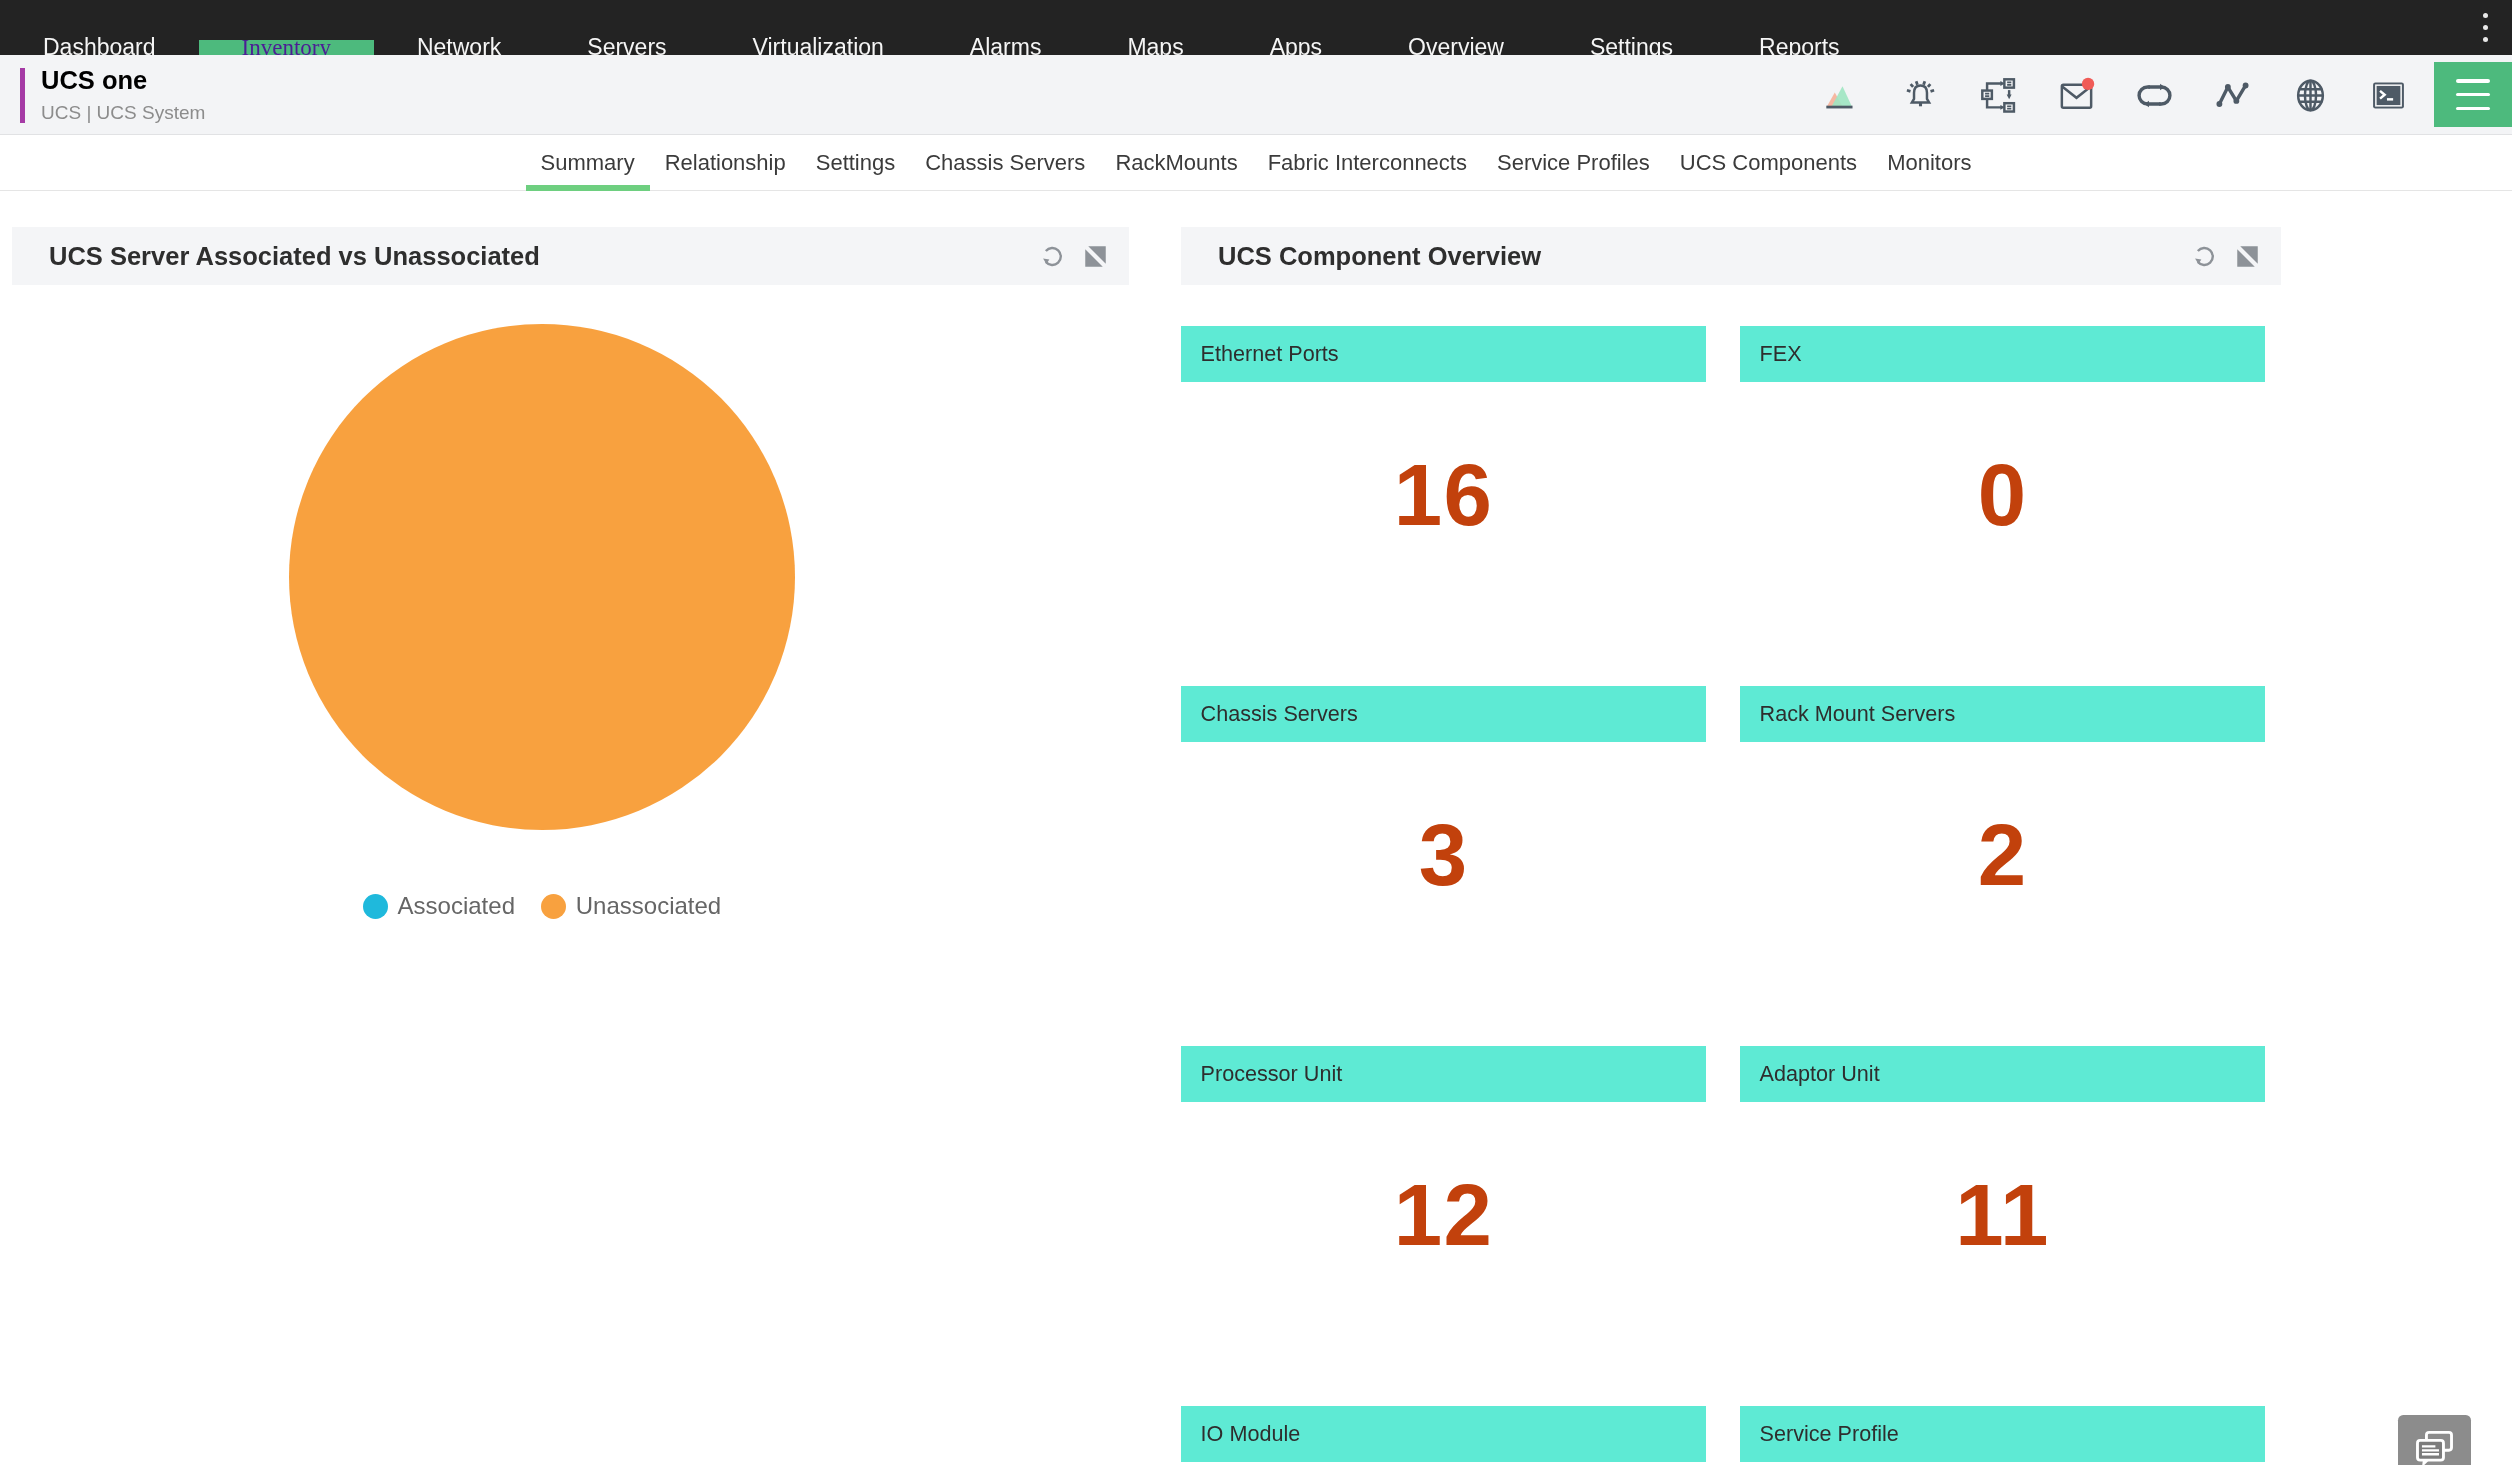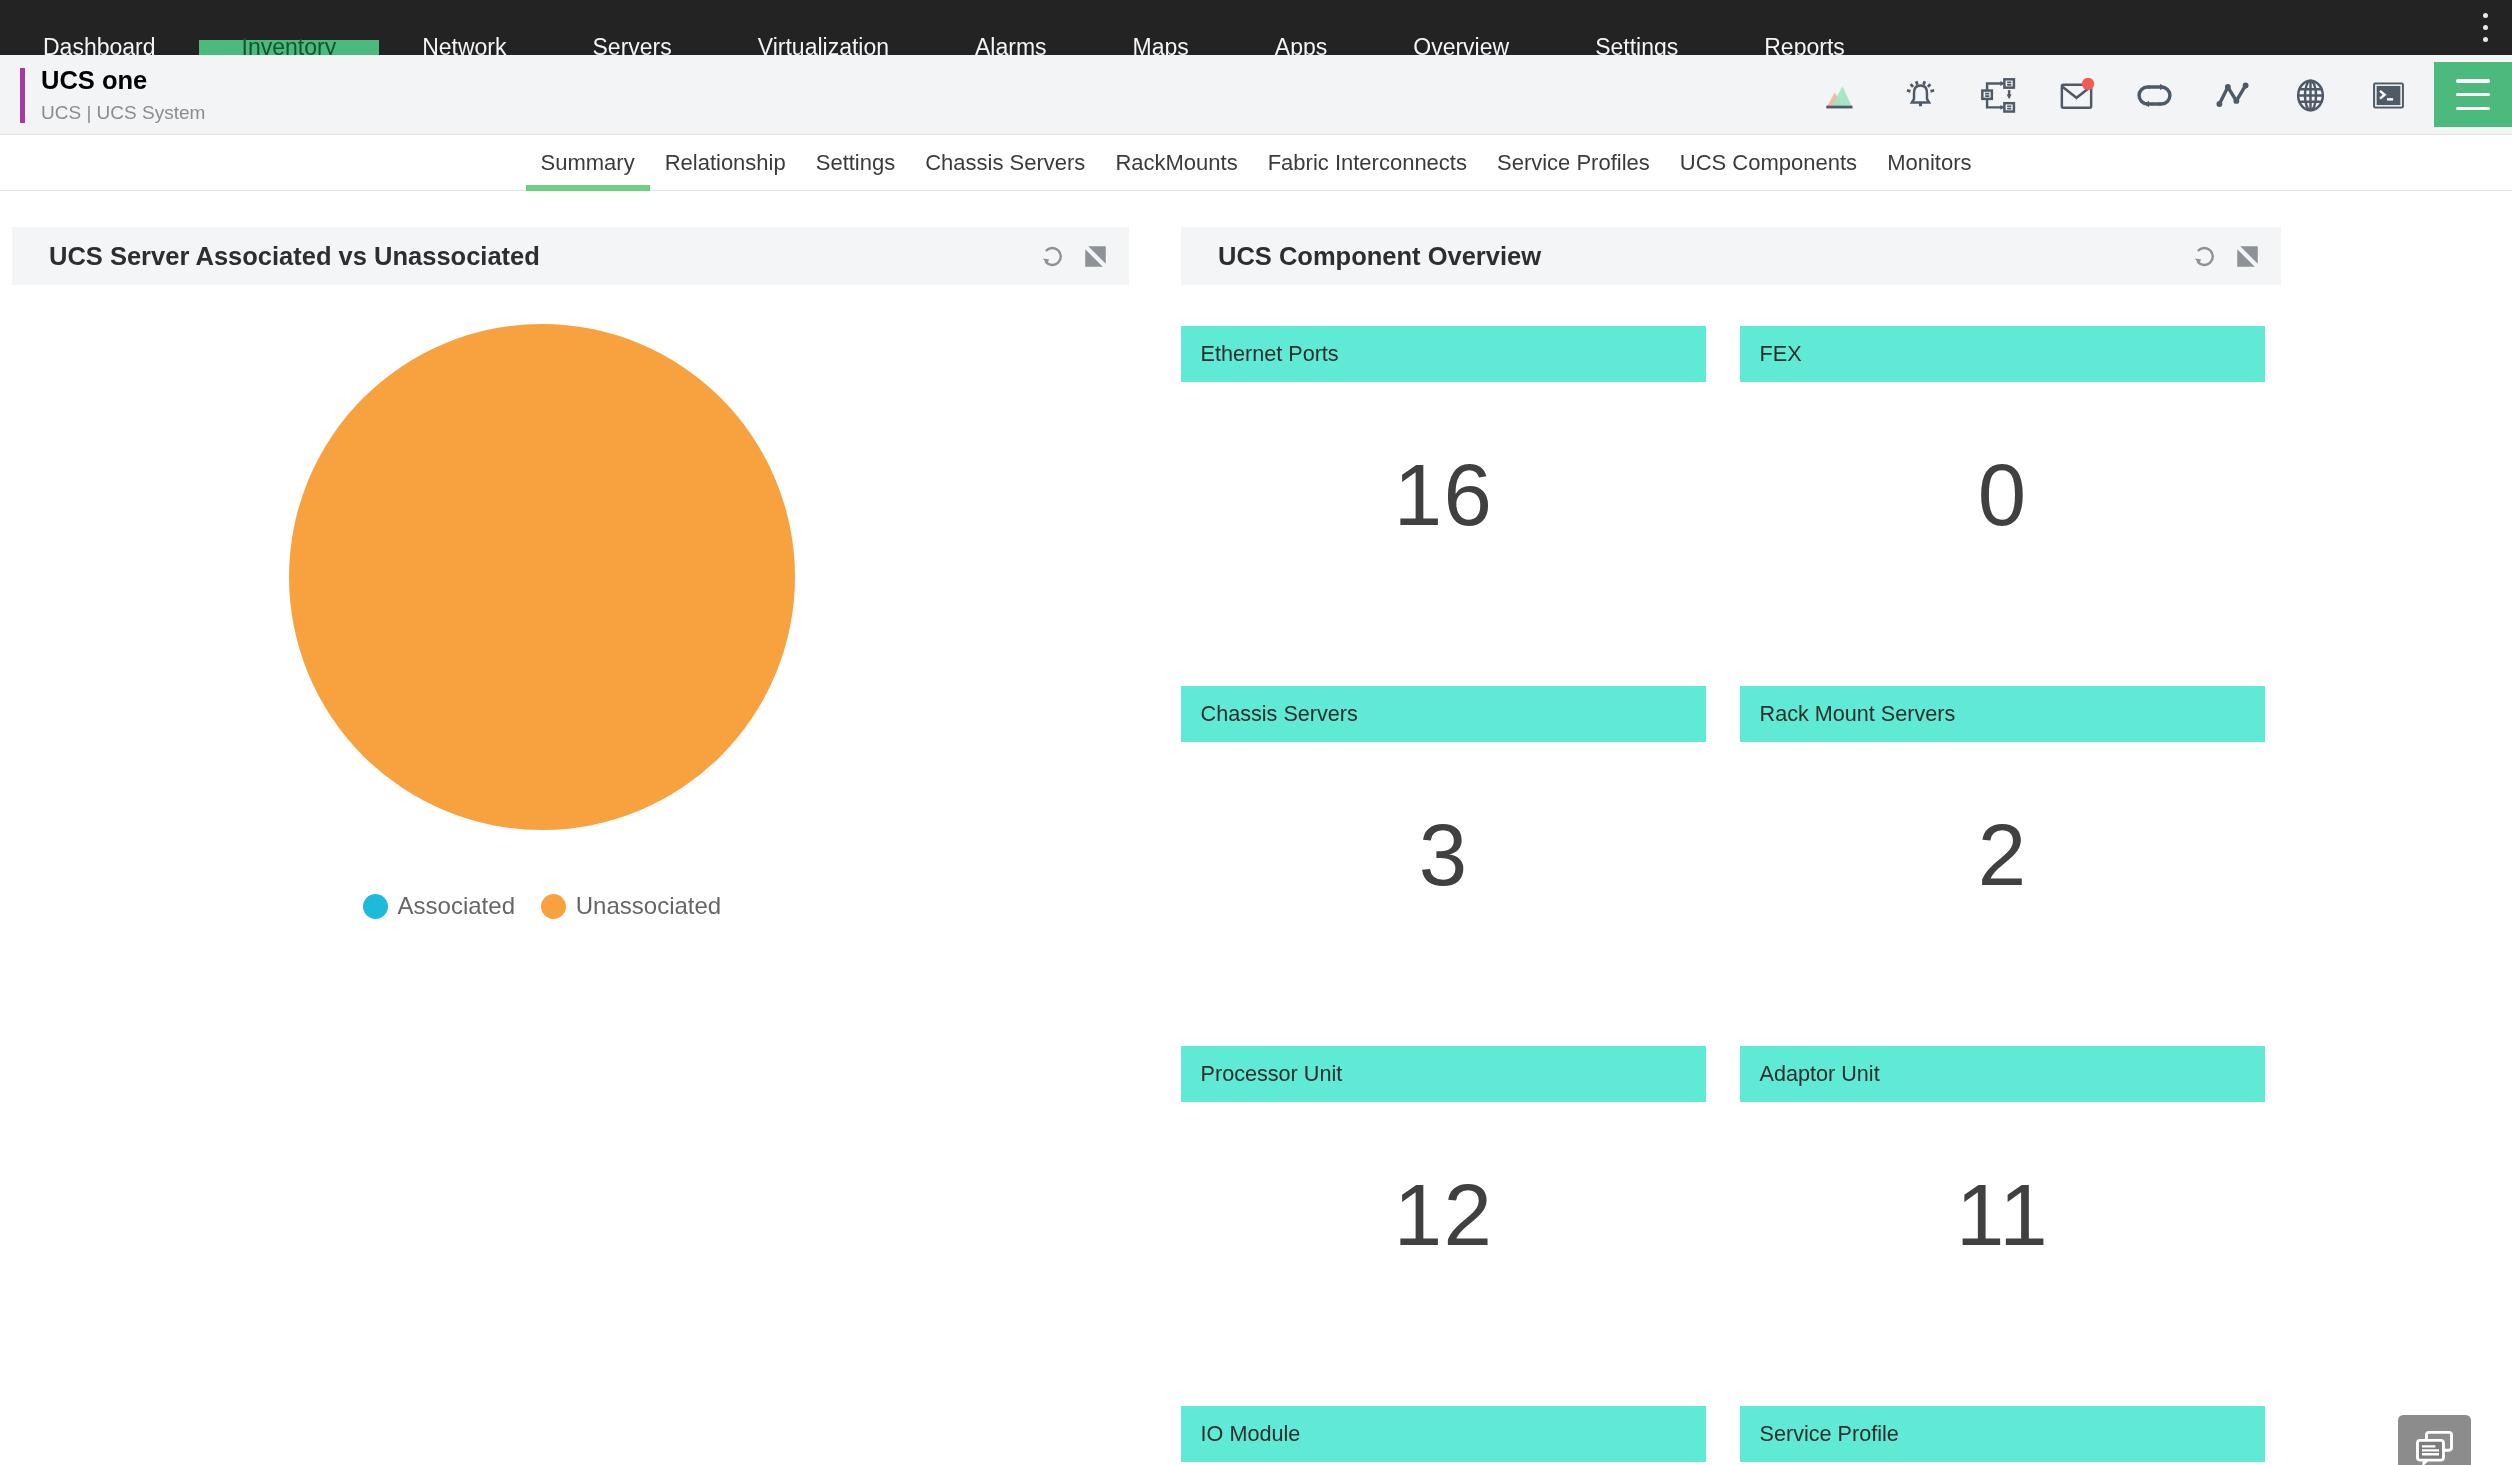--- a/index.html
+++ b/index.html
@@ -3,21 +3,21 @@
 <meta charset="utf-8">
 <style>
   * { margin:0; padding:0; box-sizing:border-box; }
   html,body { width:2512px; height:1465px; overflow:hidden; background:#ffffff;
               font-family:"Liberation Sans","DejaVu Sans",sans-serif; }
 
   
   .topnav { position:relative; height:55px; background:#232323; display:flex; align-items:stretch; }
   .nav-item { display:flex; align-items:center; padding:0 43px; color:#f5f5f5;
               font-size:23px; cursor:pointer; white-space:nowrap;margin-top:40px; }
-  .nav-item.active { background:#4dba7d; color:#14532d; }
+  .nav-item.active { background:#4dba7d; color:#4c1d95;font-family:Liberation Serif, serif; }
   .kebab { position:absolute; right:23.6px; top:50%; transform:translateY(-50%);
            display:flex; flex-direction:column; gap:7.2px; cursor:pointer; }
   .kebab span { width:5.2px; height:5.2px; border-radius:50%; background:#e8e8e8; }
 
   
   .device-bar { position:relative; height:80px; background:#f3f4f6; border-bottom:1.3px solid #e1e2e4; }
   .accent-bar { position:absolute; left:19.6px; top:13px; width:5.9px; height:55px; background:#a53aa5; }
   .title-block { position:absolute; left:41px; top:11px; }
   .device-title { font-size:25.5px; font-weight:bold; color:#000000; }
   .device-subtitle { font-size:19px; color:#8c8c8c; margin-top:6.5px; }
@@ -53,21 +53,21 @@
   .legend-entry { display:flex; align-items:center; gap:9.8px; }
   .legend-swatch { width:25px; height:25px; border-radius:50%; }
   .legend-label { font-size:24px; color:#666666;text-align:center; }
 
   
   .cards { margin-top:41px; display:grid; grid-template-columns:525px 525px;
            column-gap:34px; grid-auto-rows:360px; }
   .card-label-bar { height:56px; background:#5eead4; display:flex; align-items:center;
                     padding-left:19.6px; font-size:21.6px; color:#2e2e2e; }
   .card-value { height:226px; display:flex; align-items:center; justify-content:center;
-                font-size:87px; font-weight:400; color:#404040; letter-spacing:1.3px; }
+                font-size:87px; font-weight:700; color:#c2410c; letter-spacing:1.3px; }
 
   
   .chat-btn { position:absolute; left:2398px; top:1415px; width:73px; height:73px;
               background:rgba(124,124,124,0.88); border-radius:5.2px; display:flex;
               justify-content:center; padding-top:11.8px; cursor:pointer; }
   .chat-btn svg { width:43px; height:43px; }
 </style>
 </head>
 <body>
 

